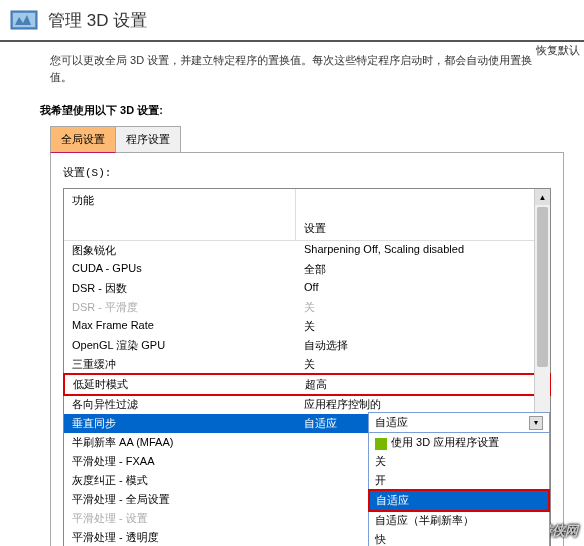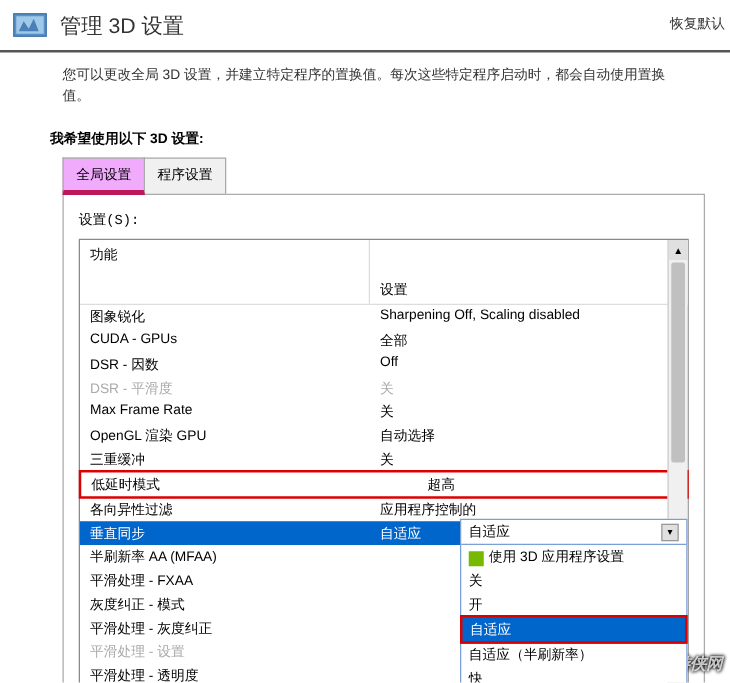--- a/index.html
+++ b/index.html
@@ -1,38 +1,38 @@
 <!DOCTYPE html>
 <html><head>
 <meta charset="utf-8">
 <style>
 * { margin: 0; padding: 0; box-sizing: border-box; font-family: "Microsoft YaHei", Arial, sans-serif; }
 body { background: #fff; width: 584px; height: 546px; overflow: hidden; position: relative; }
 .header { display: flex; align-items: center; padding: 4px 8px; border-bottom: 2px solid #555; }
 .header-icon { width: 32px; height: 32px; margin-right: 8px; display: flex; align-items: center; justify-content: center; }
 .header-title { font-size: 17px; color: #333; }
-.restore-link { position: absolute; right: 4px; top: 11px; font-size: 11px; color: #333; }
+.restore-link { position: absolute; right: 4px; top: 43px; font-size: 11px; color: #333; }
 .desc { font-size: 11px; color: #333; padding: 10px 30px 14px 50px; line-height: 1.5; }
 .section-label { font-size: 11px; font-weight: bold; padding: 4px 0 8px 40px; }
 .panel { margin: 0 20px 0 50px; }
 .tabs { display: flex; }
 .tab { font-size: 11px; padding: 5px 10px; border: 1px solid #aaa; background: #f0f0f0; cursor: pointer; margin-right: -1px; position: relative; }
-.tab.active { background: #f0abfc; border-bottom: 4px solid #be185d; z-index: 2; }
+.tab.active { background: #fdba74; border-bottom: 1px solid #be185d; z-index: 2; }
 .tab-content { border: 1px solid #aaa; margin-top: -1px; padding: 12px 12px 0 12px; }
 .setting-label { font-size: 11px; margin-bottom: 8px; font-family: Liberation Mono, monospace; }
 .table-wrap { border: 1px solid #888; position: relative; }
 .table-header { display: flex; background: #fff; border-bottom: 1px solid #ddd; }
 .th { font-size: 11px; padding: 4px 8px; border-right: 1px solid #ddd; }
 .th-func { width: 232px; }
 .th-set { flex: 1; margin-top: 28px; }
 .row { display: flex; font-size: 11px; }
 .cell-func { width: 232px; padding: 2px 8px; }
 .cell-set { flex: 1; padding: 2px 8px; }
 .disabled { color: #aaa; }
-.highlight-red { border: 2px solid #d00; margin: -1px; gap: 37px; }
+.highlight-red { border: 2px solid #d00; margin: -1px; }
 .row-selected { background: #0066cc; color: #fff; }
 .dropdown-box { position: absolute; left: 304px; right: 0; top: 223px; background: #fff; border: 1px solid #7a9fd4; font-size: 11px; z-index: 10; }
 .dropdown-current { padding: 2px 6px; border-bottom: 1px solid #7a9fd4; display: flex; justify-content: space-between; align-items: center; }
 .dropdown-arrow { width: 14px; height: 14px; background: #e0e0e0; border: 1px solid #999; display: flex; align-items: center; justify-content: center; font-size: 8px; }
 .dropdown-list { }
 .dropdown-item { padding: 2px 6px; cursor: pointer; display: flex; align-items: flex-end; }
 .dropdown-item.sel { background: #0066cc; color: #fff; border: 2px solid #d00; margin: -1px; }
 .nvidia-icon { width: 12px; height: 12px; background: #76b900; margin-right: 4px; }
 .scrollbar { position: absolute; right: 0; top: 0; bottom: 0; width: 16px; background: #f0f0f0; border-left: 1px solid #ccc; }
 .scroll-thumb { position: absolute; left: 2px; right: 2px; top: 18px; height: 160px; background: #c0c0c0; border-radius: 2px; }
@@ -119,21 +119,21 @@
           </div>
           <div class="row">
             <div class="cell-func">平滑处理 - FXAA</div>
             <div class="cell-set"></div>
           </div>
           <div class="row">
             <div class="cell-func">灰度纠正 - 模式</div>
             <div class="cell-set"></div>
           </div>
           <div class="row">
-            <div class="cell-func">平滑处理 - 灰度纠正</div>
+            <div class="cell-func">平滑处理 - 全局设置</div>
             <div class="cell-set"></div>
           </div>
           <div class="row">
             <div class="cell-func disabled">平滑处理 - 设置</div>
             <div class="cell-set disabled"></div>
           </div>
           <div class="row">
             <div class="cell-func">平滑处理 - 透明度</div>
             <div class="cell-set"></div>
           </div>

